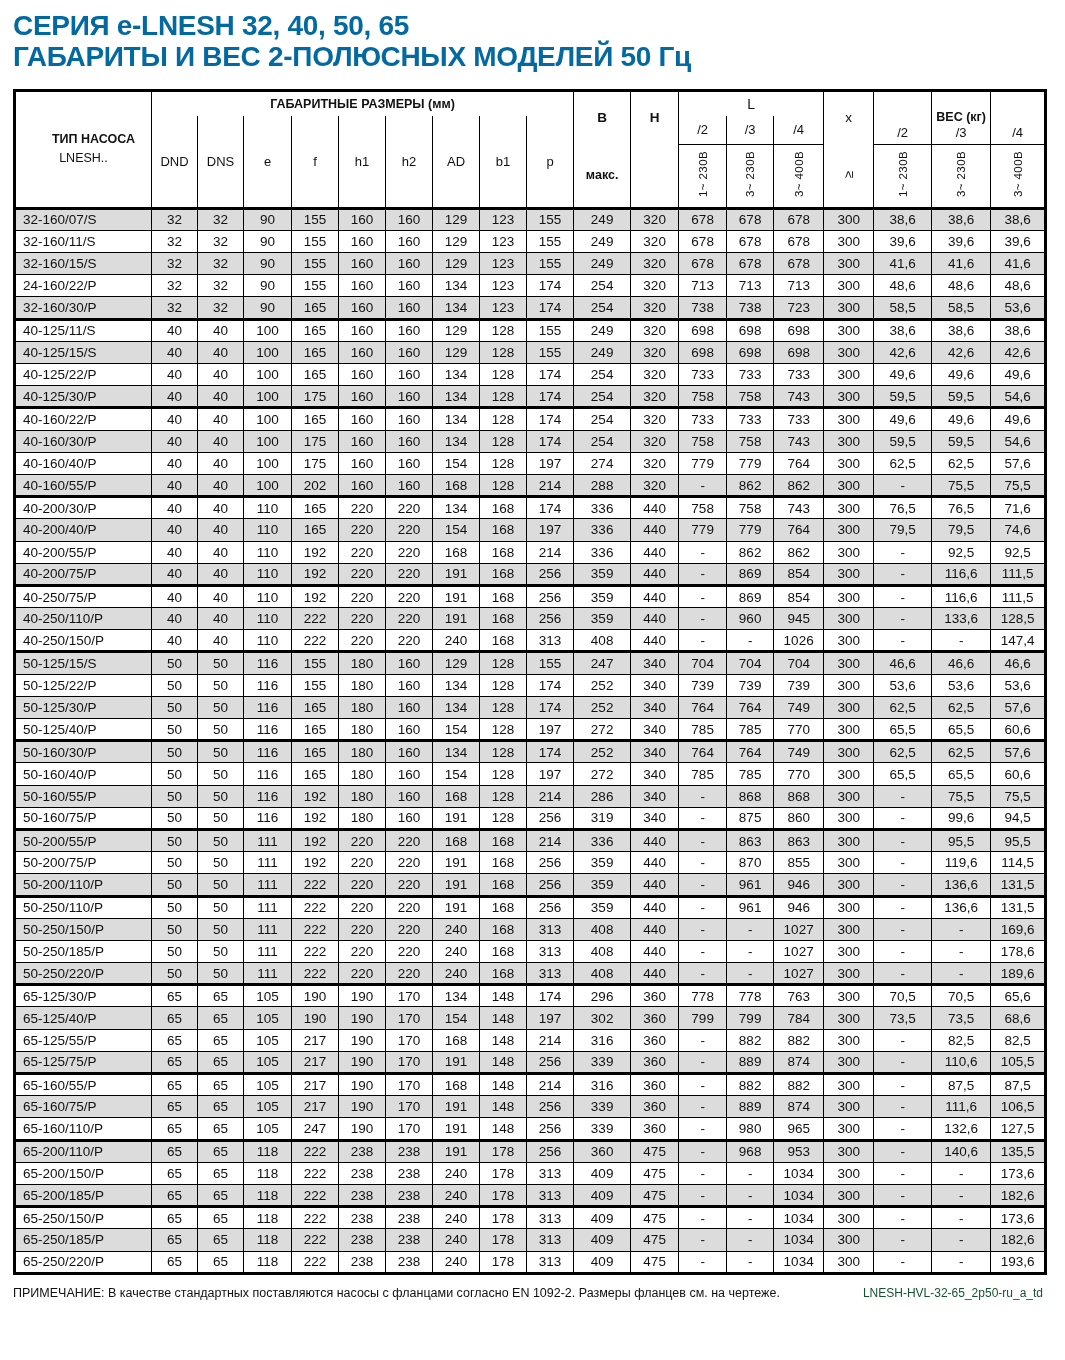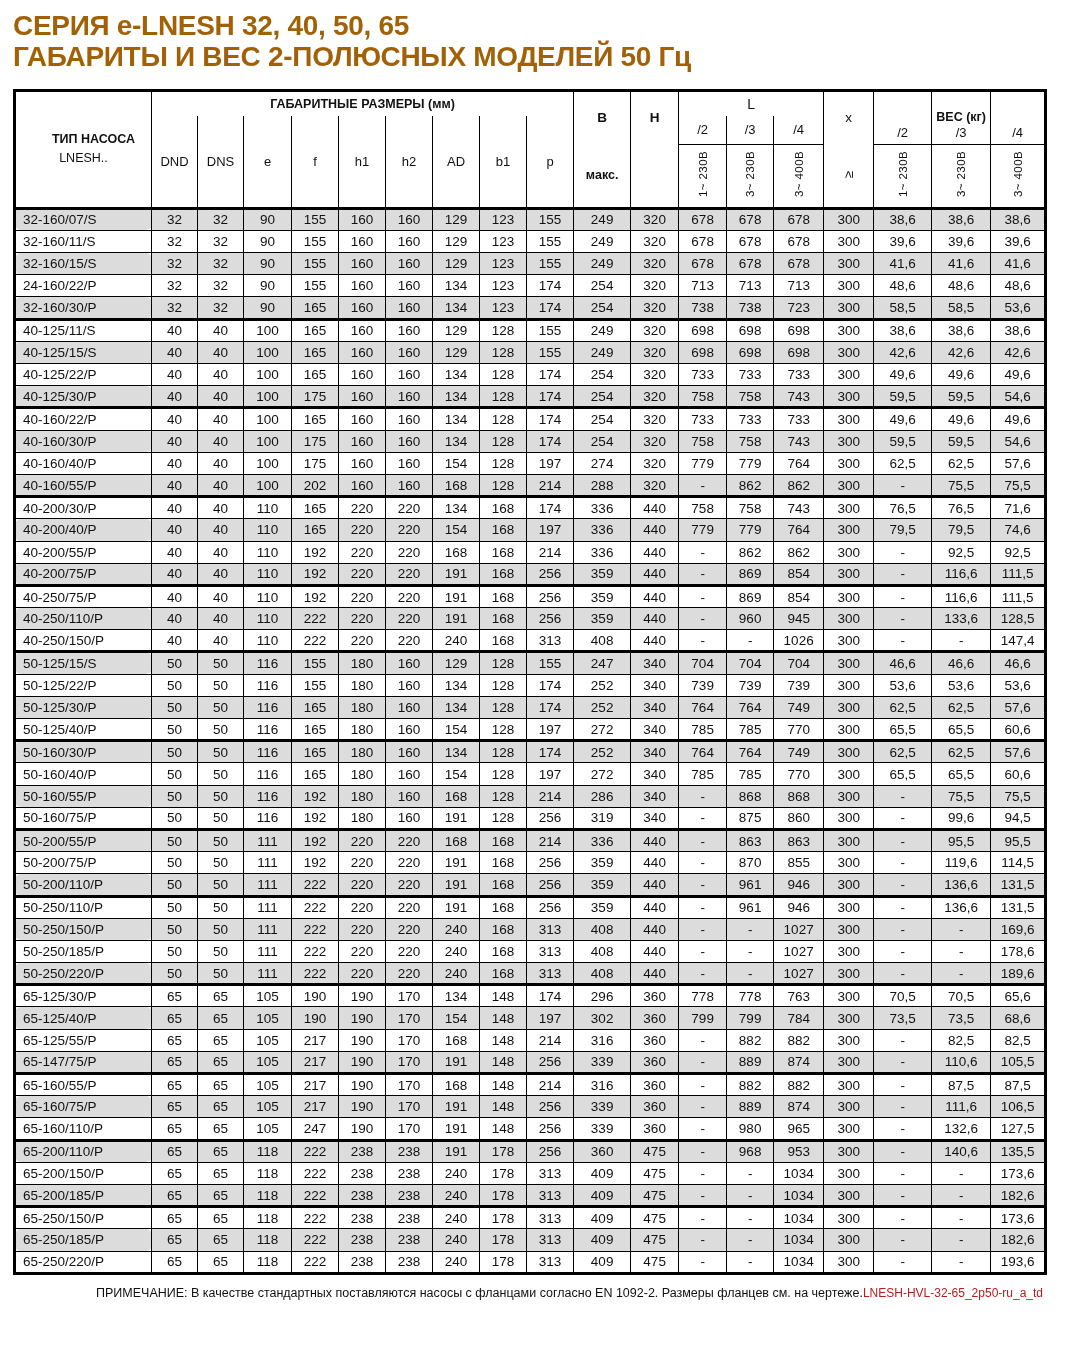--- a/index.html
+++ b/index.html
@@ -18,21 +18,21 @@
     overflow: hidden;
   }
   .page { padding: 8px 0 0 13px; }
 
   .title {
     font-weight: bold;
     font-size: 28px;
     line-height: 1.12;
     letter-spacing: -0.3px;
     margin: 2px 0 16px 0;
-    color: #a16207;
+    color: #0369a1;
   }
 
   table.spec {
     border-collapse: collapse;
     table-layout: fixed;
     width: 1030px;
     border: 3px solid var(--border);
   }
   th, td {
     border: 1px solid var(--border);
@@ -80,33 +80,33 @@
   .vtext {
     writing-mode: vertical-rl;
     transform: rotate(180deg);
     font-size: 11.5px;
     letter-spacing: 0.4px;
   }
   .vtext.sym { font-size: 13px; letter-spacing: 0; }
 
   
   tbody td { height: 22.2px; font-size: 13.5px; }
-  tbody td.model { text-align: left; padding-left: 7px; border-radius: 6px; }
+  tbody td.model { text-align: left; padding-left: 7px; }
   tbody tr.shaded td { background: var(--shade); }
   tbody tr.group-start td { border-top: 3px solid var(--border); }
 
   .footer {
     width: 1030px;
     display: flex;
-    justify-content: flex-end;
+    justify-content: space-between;
     align-items: baseline;
     margin-top: 11px;
     font-size: 12.5px;
   }
-  .footer .code { color: #b91c1c; font-size: 12px; }
+  .footer .code { color: #14532d; font-size: 12px; }
 </style>
 </head>
 <body>
 
 <div class="page">
 
   <div class="title">
     <div>СЕРИЯ e-LNESH 32, 40, 50, 65</div>
     <div>ГАБАРИТЫ И ВЕС 2-ПОЛЮСНЫХ МОДЕЛЕЙ 50 Гц</div>
   </div>
@@ -988,21 +988,21 @@
           <td>360</td>
           <td>-</td>
           <td>882</td>
           <td>882</td>
           <td>300</td>
           <td>-</td>
           <td>82,5</td>
           <td>82,5</td>
         </tr>
         <tr class="shaded">
-          <td class="model">65-147/75/P</td>
+          <td class="model">65-125/75/P</td>
           <td>65</td>
           <td>65</td>
           <td>105</td>
           <td>217</td>
           <td>190</td>
           <td>170</td>
           <td>191</td>
           <td>148</td>
           <td>256</td>
           <td>339</td>

